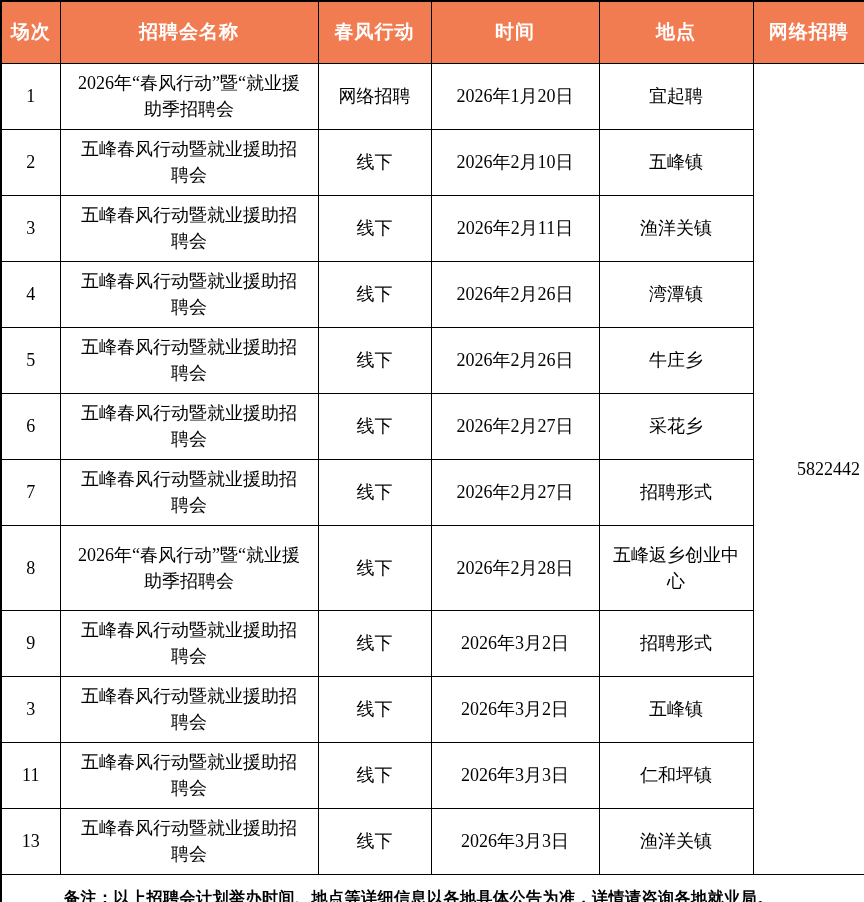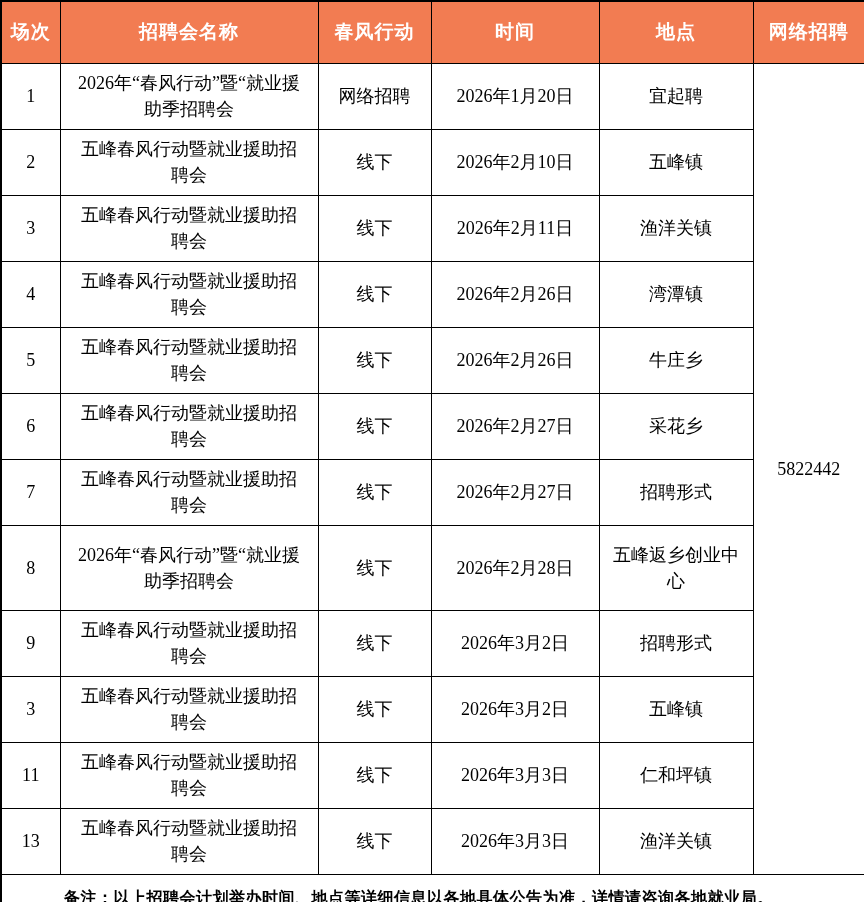--- a/index.html
+++ b/index.html
@@ -34,20 +34,21 @@
   td{
     font-size:18px;
     line-height:1.45;
     padding:0 16px;
   }
   td.num{padding:0 4px;}
   td.form,td.date,td.loc{padding:16px 6px;}
   td.phone-cell{
     font-size:18px;
     padding:0 4px;
+    text-align:right;
   }
   tfoot td{
     text-align:left;
     font-weight:bold;
     font-size:16px;
     padding:0 10px 0 62px;
     letter-spacing:0.5px;
   }
 </style>
 </head>

